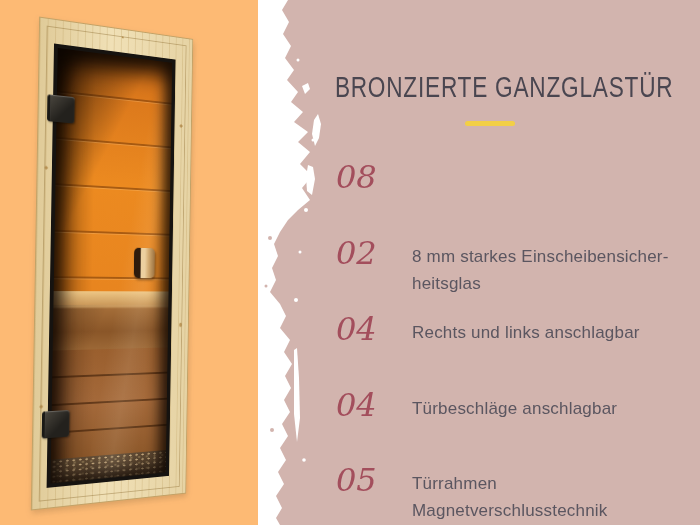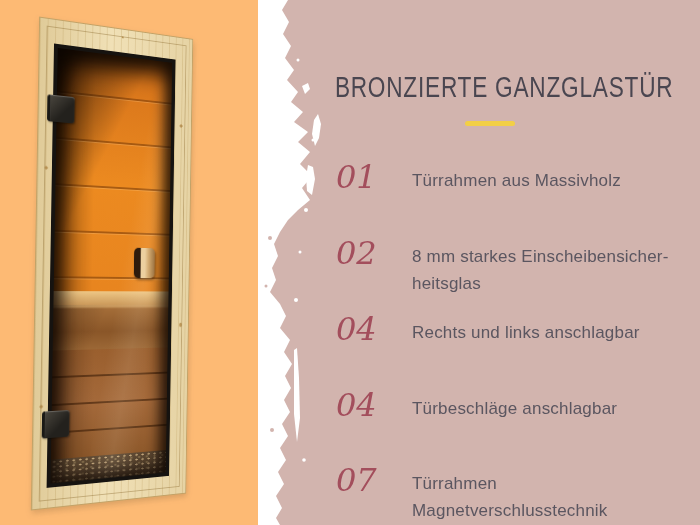--- a/index.html
+++ b/index.html
@@ -162,35 +162,34 @@
     <circle class="fleck" cx="12" cy="238" r="2"></circle>
     <circle class="fleck" cx="8" cy="286" r="1.5"></circle>
     <circle class="fleck" cx="14" cy="430" r="2"></circle>
   </svg>
 
   <div class="content">
     <h1 class="title">BRONZIERTE GANZGLASTÜR</h1>
     <div class="divider"></div>
 
     <div class="feature" style="top:158px">
-      <span class="num">01</span>
-      <span class="txt">Türrahmen aus Massivholz</span>
+      <span class="num">08</span>
     </div>
     <div class="feature" style="top:234px">
       <span class="num">02</span>
       <span class="txt">8 mm starkes Einscheibensicher-
 heitsglas</span>
     </div>
     <div class="feature" style="top:310px">
       <span class="num">04</span>
       <span class="txt">Rechts und links anschlagbar</span>
     </div>
     <div class="feature" style="top:386px">
       <span class="num">04</span>
       <span class="txt">Türbeschläge anschlagbar</span>
     </div>
     <div class="feature" style="top:461px">
-      <span class="num">07</span>
+      <span class="num">05</span>
       <span class="txt">Türrahmen Magnetverschlusstechnik</span>
     </div>
   </div>
 
 </div>
 
 </body></html>

